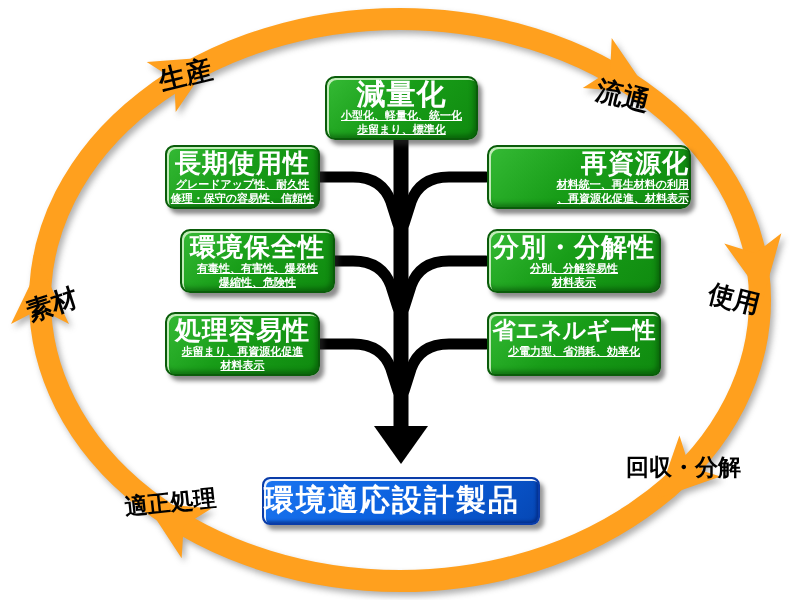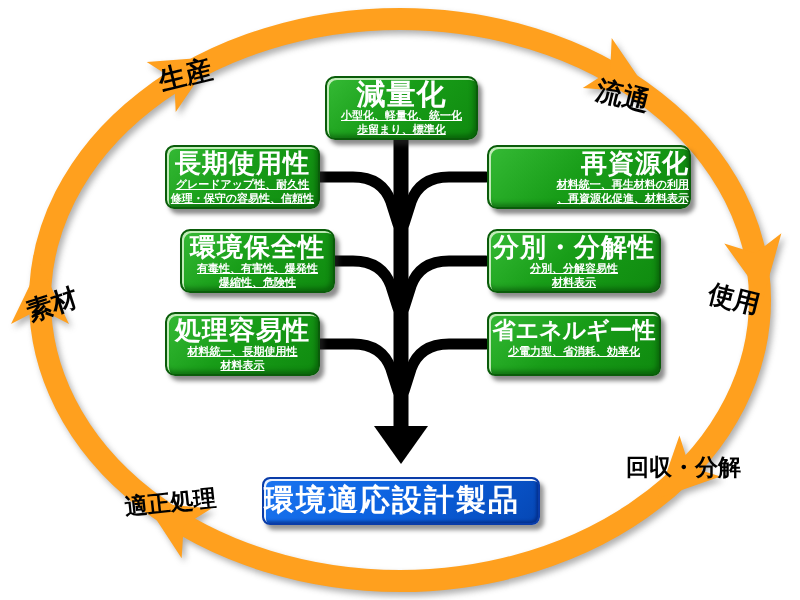--- a/index.html
+++ b/index.html
@@ -81,21 +81,21 @@
     <div class="s">グレードアップ性、耐久性</div>
     <div class="s">修理・保守の容易性、信頼性</div>
   </div>
   <div class="gbox" style="left:165px;top:229px;width:155px;height:64px;margin-left:15px;">
     <div class="t">環境保全性</div>
     <div class="s">有毒性、有害性、爆発性</div>
     <div class="s">爆縮性、危険性</div>
   </div>
   <div class="gbox" style="left:165px;top:312px;width:155px;height:64px;">
     <div class="t">処理容易性</div>
-    <div class="s">材料統一、長期使用性</div>
+    <div class="s">歩留まり、再資源化促進</div>
     <div class="s">材料表示</div>
   </div>
 
   <div class="gbox" style="left:487px;top:145px;width:204px;height:64px;text-align:right;">
     <div class="t">再資源化</div>
     <div class="s">材料統一、再生材料の利用</div>
     <div class="s">、再資源化促進、材料表示</div>
   </div>
   <div class="gbox" style="left:487px;top:229px;width:174px;height:64px;">
     <div class="t">分別・分解性</div>

